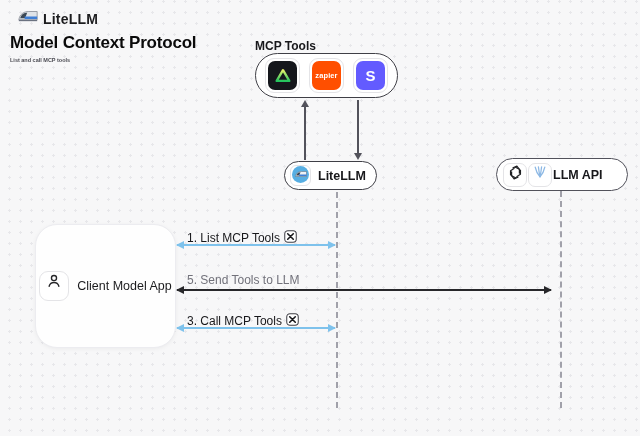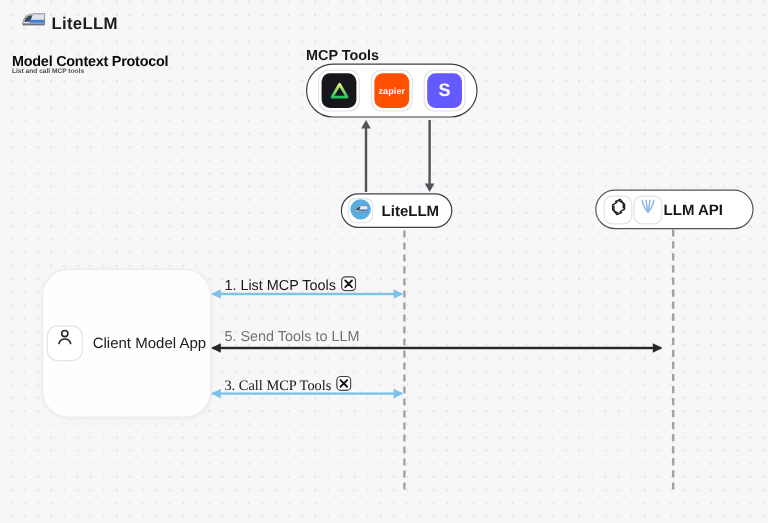--- a/index.html
+++ b/index.html
@@ -8,21 +8,21 @@
   .canvas {
     position:relative; width:640px; height:436px; overflow:hidden;
     background-color:#f7f7f8;
     background-image:radial-gradient(circle, #e7e7ea 1px, transparent 1.3px);
     background-size:11px 11px;
     background-position:4px 40px;
   }
   
   .brand { position:absolute; left:18px; top:9px; display:flex; align-items:center; gap:5px; }
   .brand-text { font-size:14px; font-weight:700; color:#1c1c1e; letter-spacing:.2px; }
-  .title { position:absolute; left:10px; top:44px; font-size:12px; font-weight:800; color:#0a0a0a; letter-spacing:-.2px; }
+  .title { position:absolute; left:10px; top:33px; font-size:17px; font-weight:800; color:#0a0a0a; letter-spacing:-.2px; }
   .subtitle { position:absolute; left:10px; top:57px; font-size:5.5px; font-weight:600; color:#4b4b52; }
 
   
   .pill { position:absolute; background:#fff; border:1.5px solid #3f3f46; display:flex; align-items:center; }
   .chip { background:#fff; border:1px solid #e4e4e7; border-radius:8px; display:flex; align-items:flex-start; justify-content:center; }
 
   
   .mcp-label { position:absolute; left:255px; top:39px; width:143px; font-size:12px; font-weight:700; color:#18181b; }
   .mcp-box { left:255px; top:53px; width:143px; height:45px; border-radius:23px; justify-content:center; gap:9px; }
   .tool-chip { width:35px; height:35px; border-radius:9px; padding:2px; }
@@ -181,21 +181,21 @@
   </div>
 
   <div class="arrow-label gray" style="left:187px; top:273px;">
     <span>5. Send Tools to LLM</span>
   </div>
   <div class="harrow black" style="left:177px; top:289px; width:374px;">
     <span class="head-l"></span>
       <span class="head-r"></span>
   </div>
 
-  <div class="arrow-label" style="left:187px; top:313px;font-family:Liberation Serif, serif;">
+  <div class="arrow-label" style="left:187px; top:313px;">
     <span>3. Call MCP Tools</span>
     <span>
       <svg width="13" height="13" viewBox="0 0 14 14">
         <rect x="0.8" y="0.8" width="12.4" height="12.4" rx="3.5" fill="#ffffff" stroke="#3f3f46" stroke-width="1.1"></rect>
         <path d="M4 4 L10 10 M10 4 L4 10" stroke="#18181b" stroke-width="1.7" stroke-linecap="round"></path>
       </svg>
     </span>
   </div>
   <div class="harrow blue" style="left:177px; top:327px; width:158px;">
     <span class="head-l"></span>

